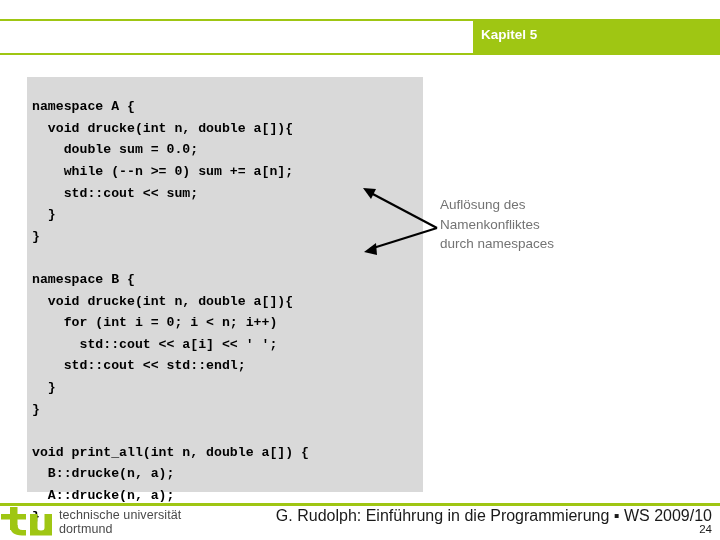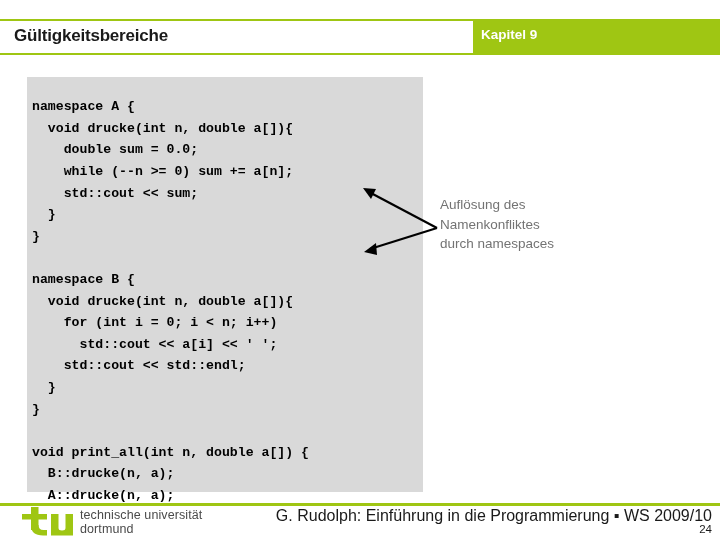--- a/index.html
+++ b/index.html
@@ -109,21 +109,21 @@
   #footer-rule {
     position: absolute;
     left: 0;
     top: 503px;
     width: 720px;
     height: 2.5px;
     background: #9FC613;
   }
   #logo {
     position: absolute;
-    left: 22px;
+    left: 1px;
     top: 507px;
     width: 200px;
     height: 30px;
   }
   #logo-mark {
     position: absolute;
     left: 0;
     top: 0;
     width: 54px;
     height: 29px;
@@ -158,22 +158,21 @@
   }
 </style>
 </head>
 <body>
 
 <div id="slide">
 
   <div id="header-bar">
     <div id="header-title-plate"></div>
   </div>
-  <div id="header-title">Gültigkeitsbereiche</div>
-  <div id="header-chapter">Kapitel 9</div>
+  <div id="header-chapter">Kapitel 5</div>
 
   <div id="code-block">
     <pre id="code-text">namespace A {
   void drucke(int n, double a[]){
     double sum = 0.0;
     while (--n &gt;= 0) sum += a[n];
     std::cout &lt;&lt; sum;
   }
 }
 

